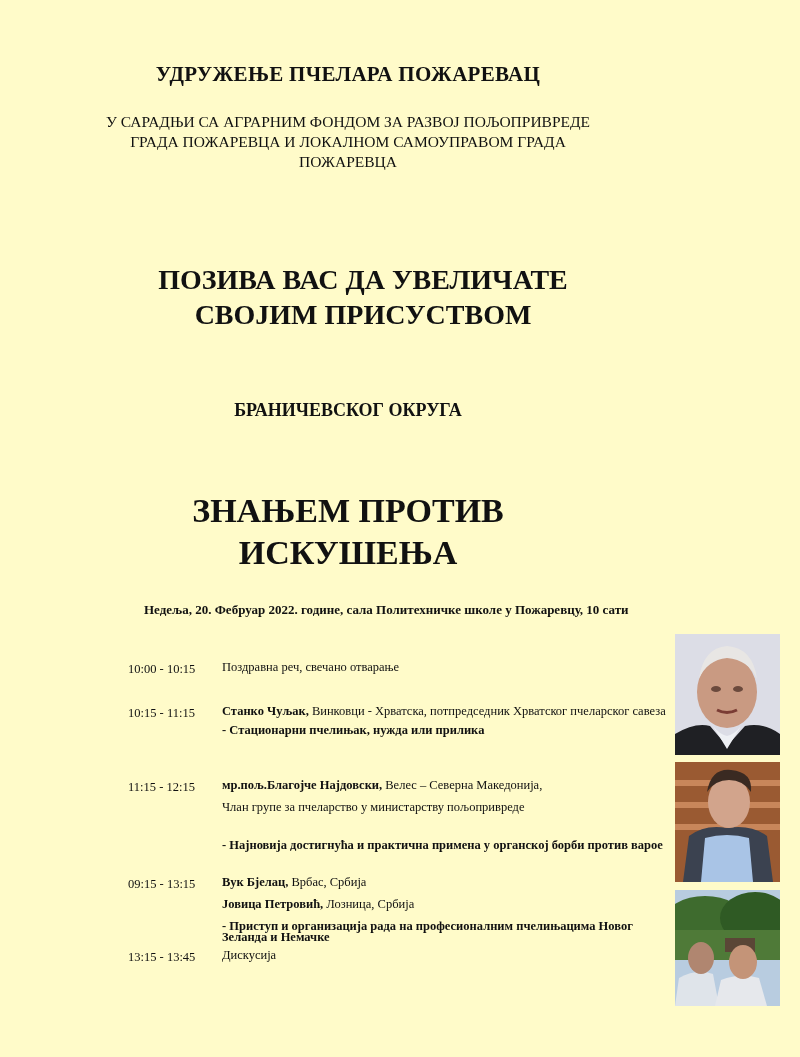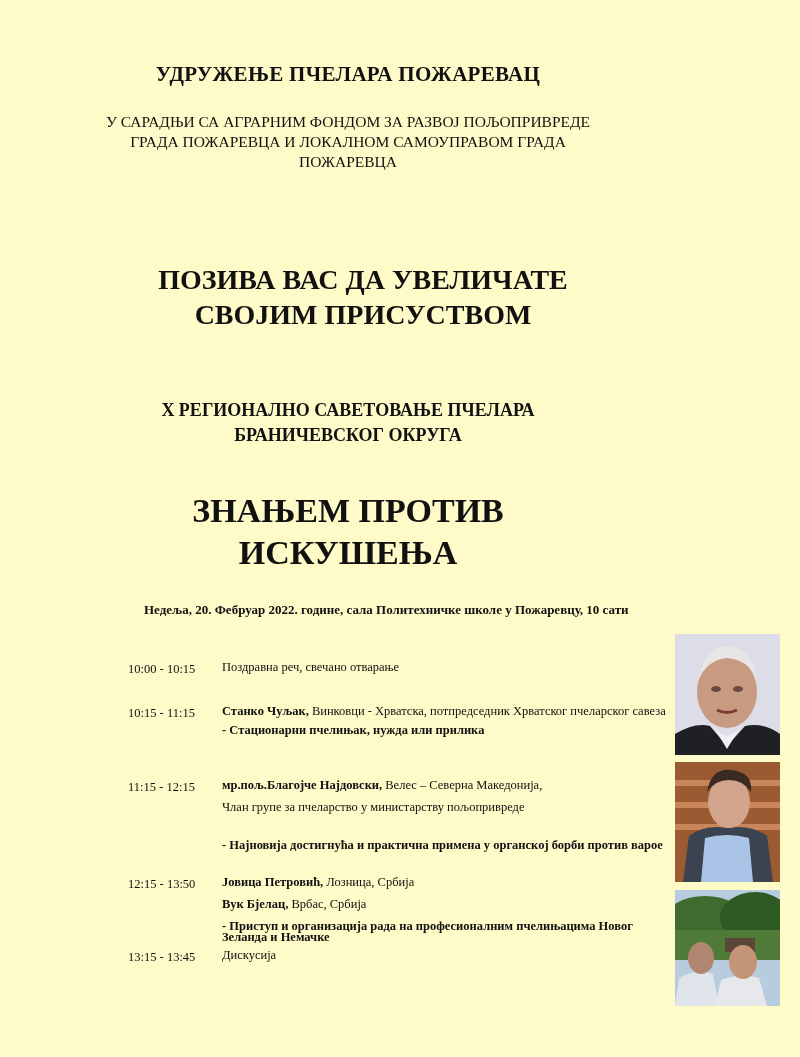--- a/index.html
+++ b/index.html
@@ -50,21 +50,20 @@
   <div>ГРАДА ПОЖАРЕВЦА И ЛОКАЛНОМ САМОУПРАВОМ ГРАДА</div>
   <div>ПОЖАРЕВЦА</div>
 </div>
 
 <div class="abs center invite">
   <div>ПОЗИВА ВАС ДА УВЕЛИЧАТЕ</div>
   <div>СВОЈИМ ПРИСУСТВОМ</div>
 </div>
 
 <div class="abs center event">
-  <div>X РЕГИОНАЛНО САВЕТОВАЊЕ ПЧЕЛАРА</div>
   <div>БРАНИЧЕВСКОГ ОКРУГА</div>
 </div>
 
 <div class="abs center motto">
   <div>ЗНАЊЕМ ПРОТИВ</div>
   <div>ИСКУШЕЊА</div>
 </div>
 
 <div class="abs dateline">Недеља, 20. Фебруар 2022. године, сала Политехничке школе у Пожаревцу, 10 сати</div>
 
@@ -84,24 +83,24 @@
 <div class="row" style="top:780px;">
   <span class="time">11:15 - 12:15</span>
   <div class="desc">
     <span class="line" style="margin-bottom:11px;"><span class="b">мр.пољ.Благојче Најдовски,</span><span> Велес – Северна Македонија,</span></span>
     <span class="line" style="margin-bottom:27px;">Члан групе за пчеларство у министарству пољопривреде</span>
     <span class="line b">- Најновија достигнућа и практична примена у органској борби против вароe</span>
   </div>
 </div>
 
 <div class="row" style="top:877px;">
-  <span class="time">12:15 - 13:50</span>
+  <span class="time">09:15 - 13:15</span>
   <div class="desc">
+    <span class="line" style="margin-bottom:11px;"><span class="b">Вук Бјелац,</span><span> Врбас, Србија</span></span>
     <span class="line" style="margin-bottom:11px;"><span class="b">Јовица Петровић,</span><span> Лозница, Србија</span></span>
-    <span class="line" style="margin-bottom:11px;"><span class="b">Вук Бјелац,</span><span> Врбас, Србија</span></span>
     <span class="line b">- Приступ и организација рада на професионалним пчелињацима Новог Зеланда и Немачке</span>
   </div>
 </div>
 
 <div class="row" style="top:950px;">
   <span class="time">13:15 - 13:45</span>
   <span class="desc">Дискусија</span>
 </div>
 
 <div class="photo" style="top:634px; height:121px;">

